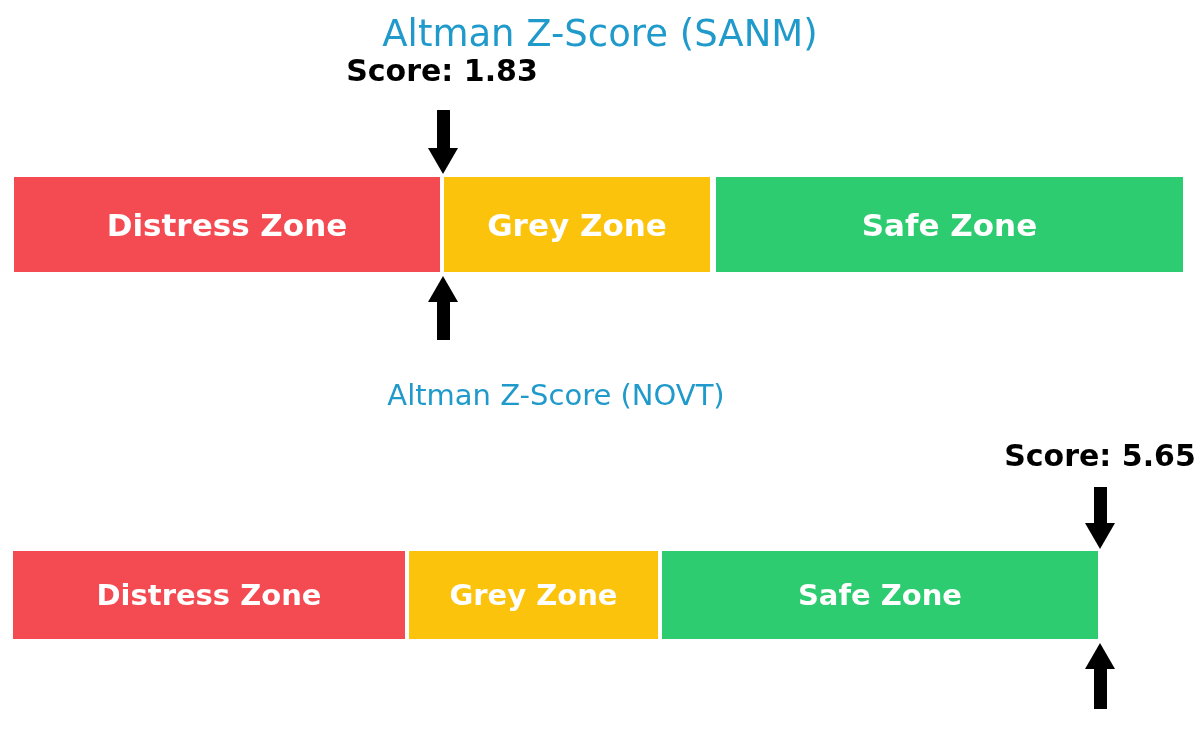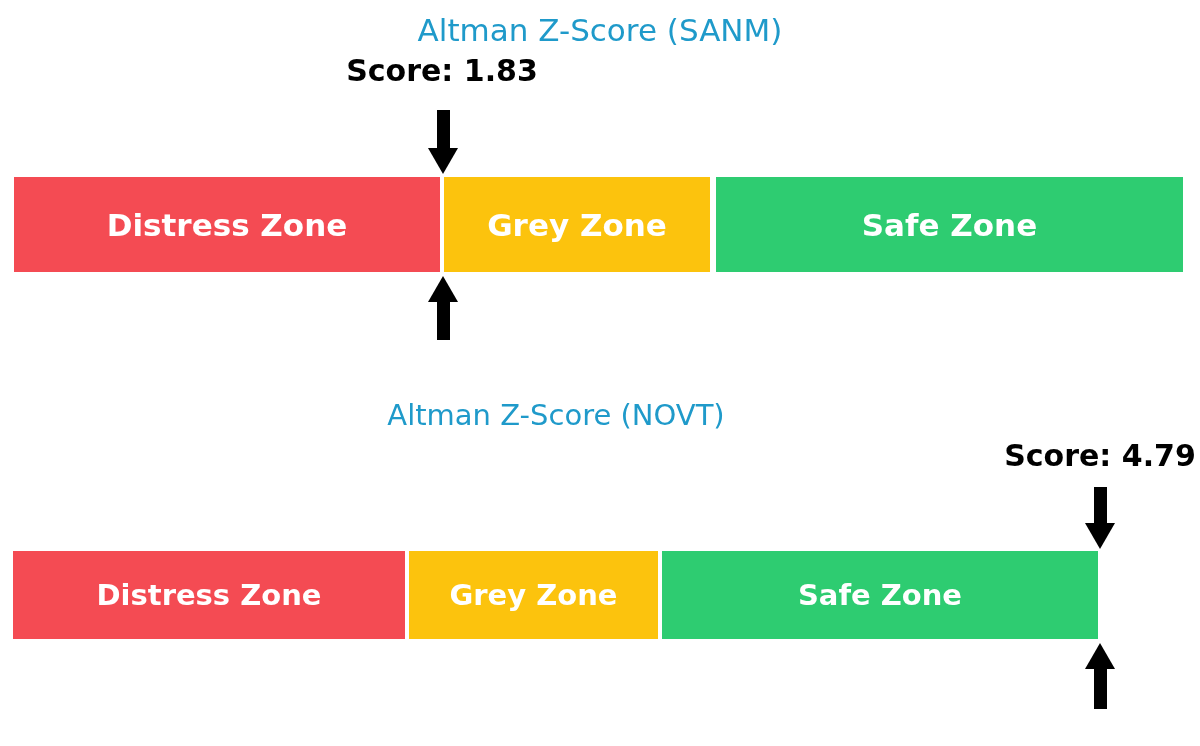--- a/index.html
+++ b/index.html
@@ -10,22 +10,22 @@
     font-family:"DejaVu Sans","Liberation Sans",sans-serif;
     overflow:hidden;
   }
   .chart-title{
     position:absolute;
     transform:translateX(-50%);
     white-space:nowrap;
     font-weight:400;
     margin:0;
   }
-  .t1{left:600px;top:12px;font-size:31px;}
-  .t2{left:556px;top:398px;font-size:29px;}
+  .t1{left:600px;top:12px;font-size:37px;}
+  .t2{left:556px;top:378px;font-size:29px;}
   .score-label{
     position:absolute;
     transform:translateX(-50%);
     white-space:nowrap;
     font-weight:bold;
     color:#000;
     font-size:30px;
   }
   .s1{left:442px;top:53px;}
   .s2{left:1100px;top:438px;}
@@ -102,21 +102,21 @@
 
     <div class="arrow a2">
       <div class="head-up"></div>
       <div class="stem"></div>
     </div>
   </section>
 
   <section>
     <h2 class="chart-title t2" style="color: rgb(31, 154, 202);">Altman Z-Score (NOVT)</h2>
 
-    <div class="score-label s2">Score: 4.79</div>
+    <div class="score-label s2">Score: 5.65</div>
 
     <div class="arrow a3">
       <div class="stem"></div>
       <div class="head-down"></div>
     </div>
 
     <div class="zone-bar b2">
       <div class="seg c2-red" style="background: rgb(244, 75, 83);">
         <span>Distress Zone</span>
       </div>

